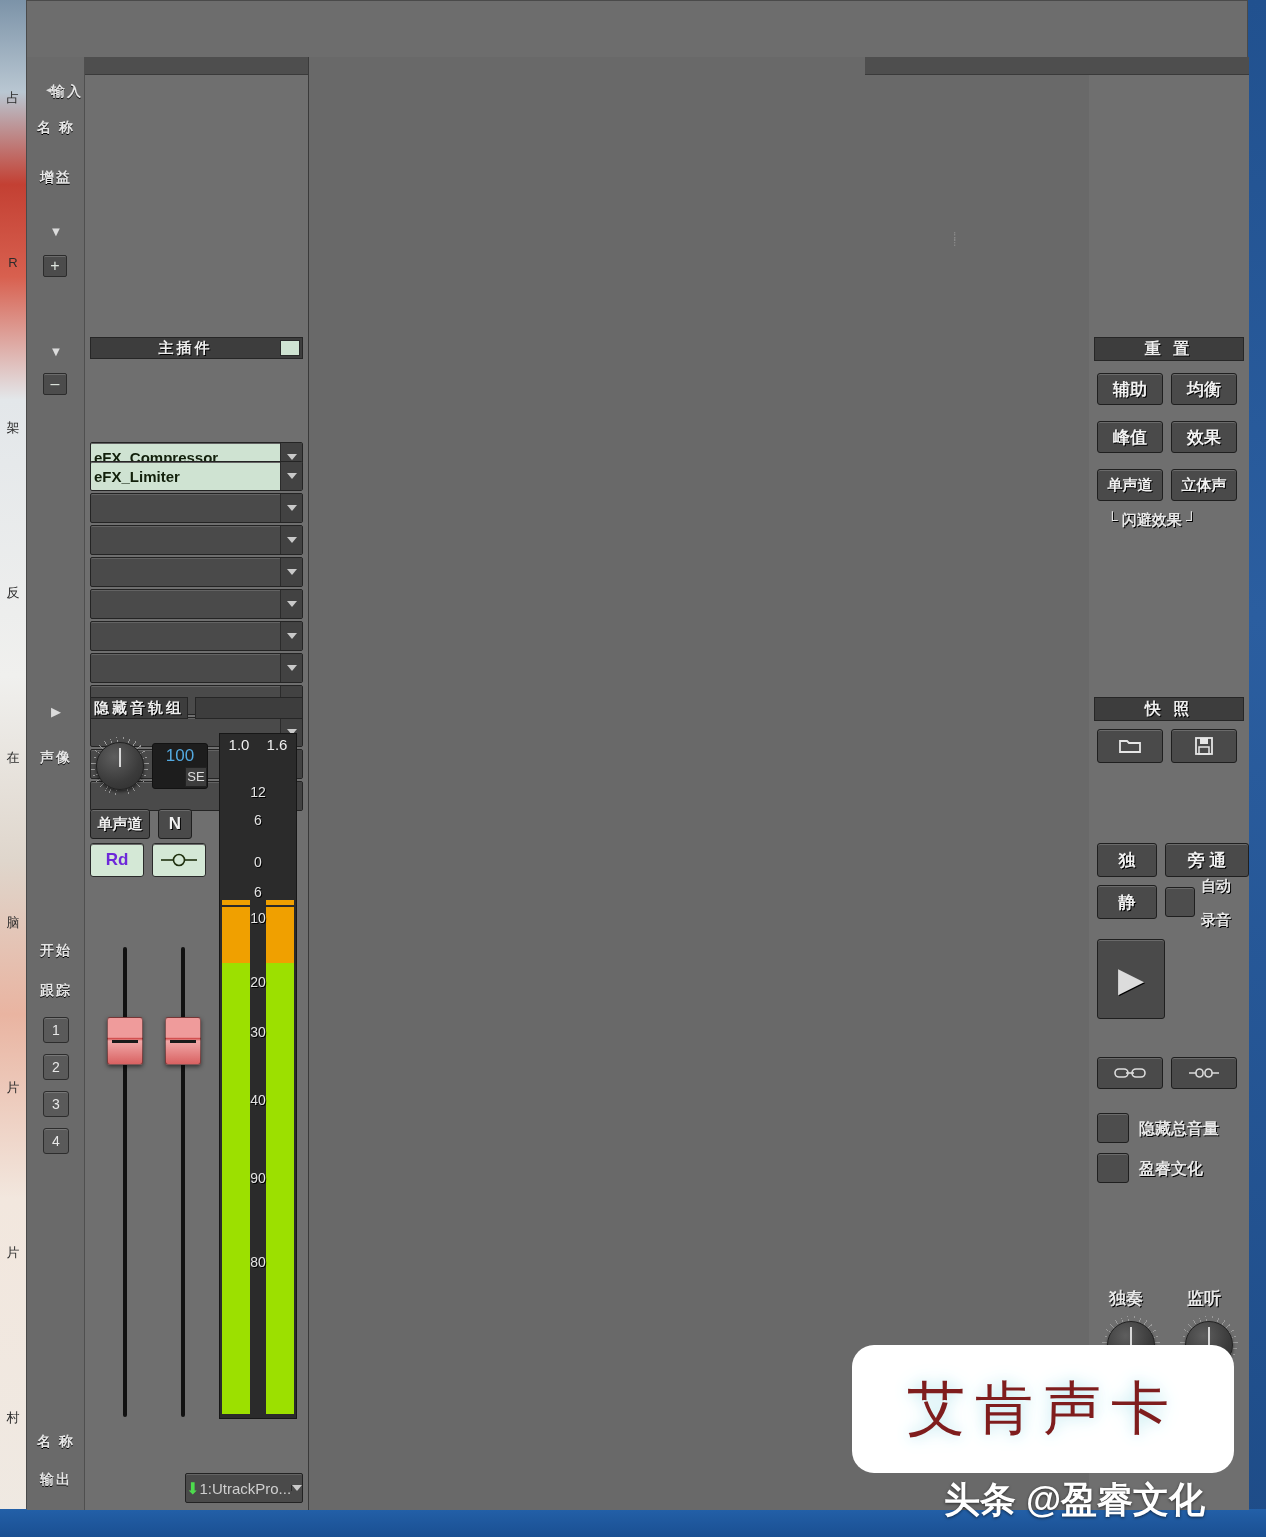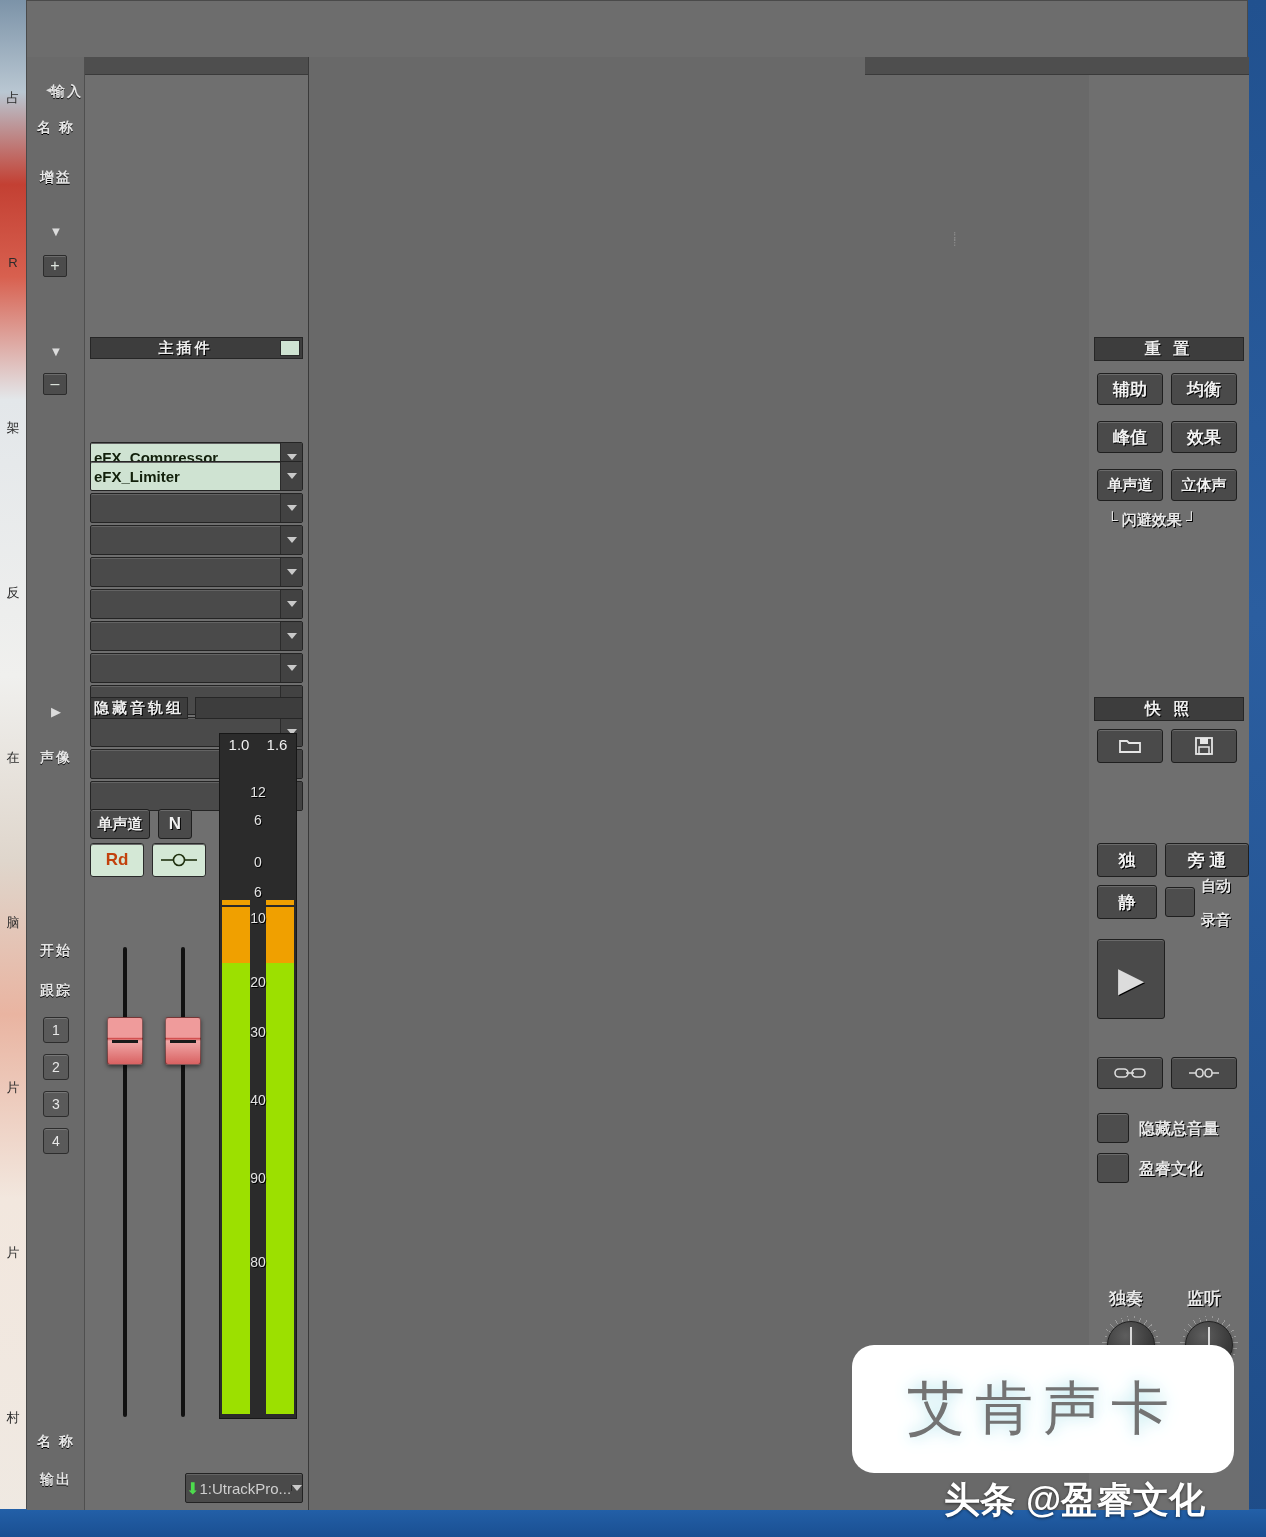--- a/index.html
+++ b/index.html
@@ -156,21 +156,21 @@
   .numrow .n { flex:1; text-align:center; font-size:17px; font-weight:bold; color:#4aa6e8;
      text-shadow:1px 1px 0 #111; }
   .numrow .dot { width:26px; height:100%; border-left:1px solid #3f3f3f; display:flex;
      align-items:center; justify-content:center;}
   .numrow .dot:after { content:""; width:12px; height:12px; border-radius:50%;
      border:2px solid #d0d0d0; background:radial-gradient(circle,#d0d0d0 0 2px, transparent 2px); }
 
   .btn { background:#4a4a4a; border:1px solid #1f1f1f; border-radius:3px; color:#f0f0f0;
      display:flex; align-items:center; justify-content:center; font-size:17px; font-weight:bold;
      box-shadow:inset 0 1px 0 #6a6a6a; text-shadow:1px 1px 0 #000;}
-  .btn.lit { background:#d4e8d6; color:#c2410c; text-shadow:none; border-color:#2a2a2a; }
+  .btn.lit { background:#d4e8d6; color:#6d28d9; text-shadow:none; border-color:#2a2a2a; }
   .btn.rec { background:#3c2222; }
   .btn.rec i { width:22px; height:22px; border-radius:50%;
      background:radial-gradient(circle at 40% 33%, #ff8d8d, #c41b1b 65%, #7e0d0d); }
   .btn.rec.on { background:#b61414; }
   .btn.rec.on i { background:radial-gradient(circle at 40% 33%, #ffc9c9, #ff3b3b 60%, #c10606); }
   .btn.rec.small i { width:14px; height:14px;
      background:radial-gradient(circle at 40% 33%, #d66, #a01414 70%, #6d0b0b); }
 
   
   .fader { position:absolute; width:56px; }
@@ -229,21 +229,21 @@
   .rcombo { position:absolute; background:#4a4a4a; border:1px solid #242424; border-radius:2px;
      display:flex; align-items:center; box-shadow:inset 0 1px 0 #636363;}
   .rcombo .pa { margin-left:auto; width:24px; display:flex; align-items:center; justify-content:center;}
   .rcombo .pa:after { content:""; border-left:5px solid transparent; border-right:5px solid transparent;
      border-top:6px solid #c9c9c9; }
 
   
   .wm-card { position:absolute; left:852px; top:1345px; width:382px; height:128px;
      background:#ffffff; border-radius:22px; display:flex; align-items:center;
      justify-content:center; }
-  .wm-card span { font-size:58px; letter-spacing:10px; color:#737373;
+  .wm-card span { font-size:58px; letter-spacing:10px; color:#7f1d1d;
      text-shadow:0 0 14px #bfe9f0, 0 0 24px #d8f2f6;
      font-family:"Liberation Sans","DejaVu Sans",sans-serif; }
   .wm-foot { position:absolute; left:944px; top:1476px; font-size:36px; color:#ffffff;
      font-weight:bold; text-shadow:0 1px 3px rgba(0,0,0,.6); }
 
   .bigsec { position:absolute; left:5px; right:5px; height:24px; background:#3d3d3d;
      border:1px solid #262626; display:flex; align-items:center; justify-content:center;
      color:#efefef; font-size:16px; font-weight:bold; text-shadow:1px 1px 0 #000; letter-spacing:4px;}
 </style>
 </head>
@@ -1430,20 +1430,30 @@
       <div class="pa"></div>
           </div>
 
   <div class="sec-hdr" style="top:640px;right:120px">
     <div class="t">隐藏音轨组</div>
   </div>
   <div class="sec-hdr" style="top:640px;left:auto;right:5px;width:108px">
     <div class="t"></div>
   </div>
 
+  <div class="row-gain" style="top:672px;height:74px;left:5px;width:118px">
+    <div class="knob-wrap">
+      <div class="knob-ticks"></div>
+      <div class="knob"></div>
+    </div>
+    <div class="pan-val" style="width:56px">
+      <div class="n">100</div>
+      <div class="phi">SE</div>
+    </div>
+  </div>
 
   <div class="btn" style="position:absolute;left:5px;top:752px;width:60px;height:30px;font-size:15px">单声道</div>
   <div class="btn" style="position:absolute;left:73px;top:752px;width:34px;height:30px">N</div>
   <div class="btn lit" style="position:absolute;left:5px;top:786px;width:54px;height:34px">Rd</div>
   <div class="btn lit" style="position:absolute;left:67px;top:786px;width:54px;height:34px">
        <svg width="36" height="14" viewBox="0 0 36 14">
               <circle cx="18" cy="7" r="5.5" fill="none" stroke="#20310f" stroke-width="1.6"></circle>
               <line x1="0" y1="7" x2="12" y2="7" stroke="#20310f" stroke-width="1.6"></line>
               <line x1="24" y1="7" x2="36" y2="7" stroke="#20310f" stroke-width="1.6"></line>
             </svg>

